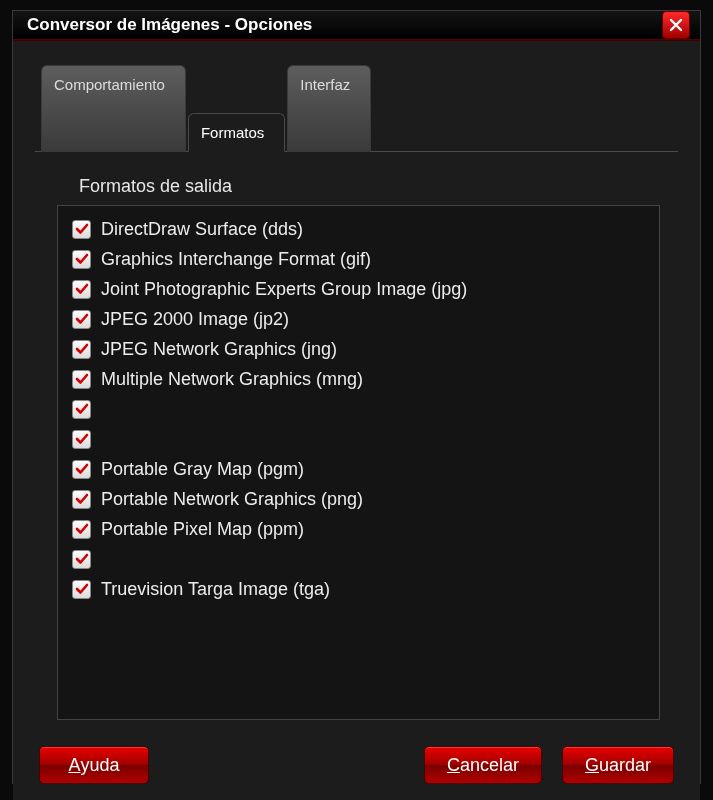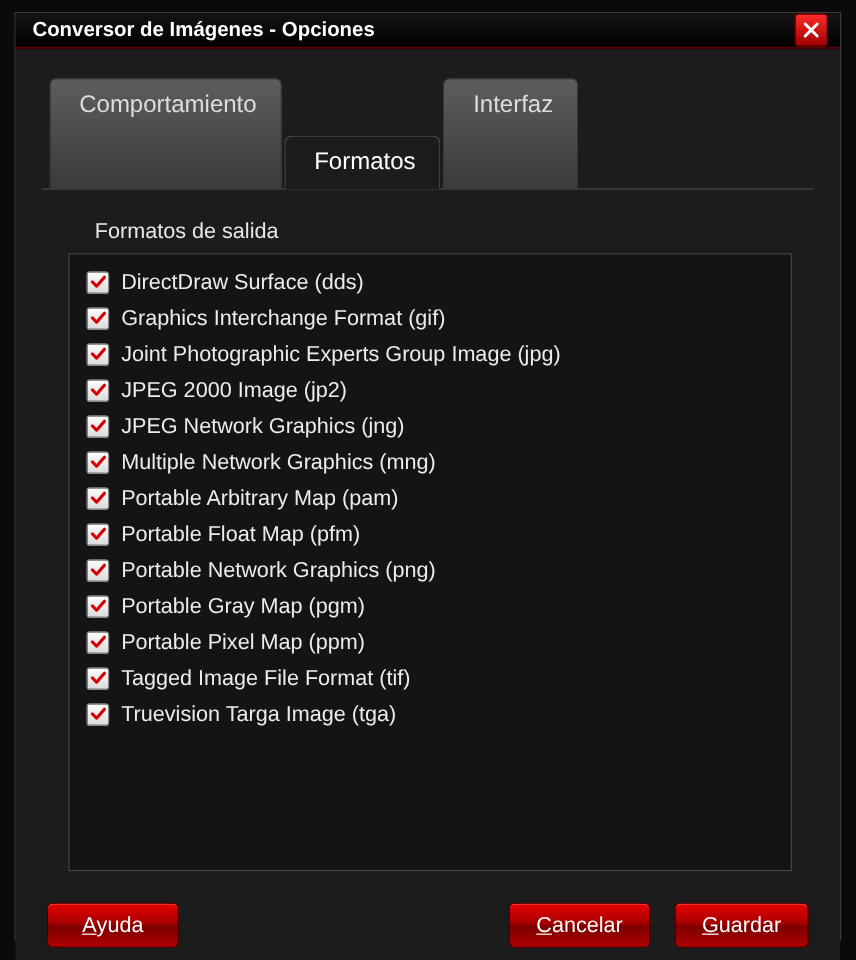--- a/index.html
+++ b/index.html
@@ -51,22 +51,22 @@
   border-top: 1px solid #400000;
   position: relative;
 }
 .tabs {
   display: flex;
   gap: 2px;
   margin-bottom: -1px;
   padding-left: 6px;
 }
 .tab {
-  padding: 10px 20px 10px 24px;
-  font-size: 20px;
+  padding: 10px 20px 10px 12px;
+  font-size: 15px;
   border: 1px solid #3a3a3a;
   border-bottom: none;
   border-radius: 6px 6px 0 0;
   cursor: pointer;
 }
 .tab.inactive {
   background: linear-gradient(#5d5d5d,#3a3a3a);
   color: #ddd;
 }
 .tab.active {
@@ -211,61 +211,58 @@
               </svg>
             </span>
             <span>Multiple Network Graphics (mng)</span>
           </div>
           <div class="row">
             <span class="cb">
               <svg viewBox="0 0 14 14">
                 <path d="M2 7 L5.5 10.5 L12 3" fill="none" stroke="#d40000" stroke-width="2.6" stroke-linecap="round" stroke-linejoin="round"></path>
               </svg>
             </span>
-            <span>Portable Arbitrary Map (pam)</span>
-          </div>
-          <div class="row">
-            <span class="cb">
-              <svg viewBox="0 0 14 14">
-                <path d="M2 7 L5.5 10.5 L12 3" fill="none" stroke="#d40000" stroke-width="2.6" stroke-linecap="round" stroke-linejoin="round"></path>
-              </svg>
-            </span>
-            <span>Portable Float Map (pfm)</span>
+          </div>
+          <div class="row">
+            <span class="cb">
+              <svg viewBox="0 0 14 14">
+                <path d="M2 7 L5.5 10.5 L12 3" fill="none" stroke="#d40000" stroke-width="2.6" stroke-linecap="round" stroke-linejoin="round"></path>
+              </svg>
+            </span>
+          </div>
+          <div class="row">
+            <span class="cb">
+              <svg viewBox="0 0 14 14">
+                <path d="M2 7 L5.5 10.5 L12 3" fill="none" stroke="#d40000" stroke-width="2.6" stroke-linecap="round" stroke-linejoin="round"></path>
+              </svg>
+            </span>
+            <span>Portable Gray Map (pgm)</span>
           </div>
           <div class="row">
             <span class="cb">
               <svg viewBox="0 0 14 14">
                 <path d="M2 7 L5.5 10.5 L12 3" fill="none" stroke="#d40000" stroke-width="2.6" stroke-linecap="round" stroke-linejoin="round"></path>
               </svg>
             </span>
             <span>Portable Network Graphics (png)</span>
           </div>
           <div class="row">
             <span class="cb">
               <svg viewBox="0 0 14 14">
                 <path d="M2 7 L5.5 10.5 L12 3" fill="none" stroke="#d40000" stroke-width="2.6" stroke-linecap="round" stroke-linejoin="round"></path>
               </svg>
             </span>
-            <span>Portable Gray Map (pgm)</span>
-          </div>
-          <div class="row">
-            <span class="cb">
-              <svg viewBox="0 0 14 14">
-                <path d="M2 7 L5.5 10.5 L12 3" fill="none" stroke="#d40000" stroke-width="2.6" stroke-linecap="round" stroke-linejoin="round"></path>
-              </svg>
-            </span>
             <span>Portable Pixel Map (ppm)</span>
           </div>
           <div class="row">
             <span class="cb">
               <svg viewBox="0 0 14 14">
                 <path d="M2 7 L5.5 10.5 L12 3" fill="none" stroke="#d40000" stroke-width="2.6" stroke-linecap="round" stroke-linejoin="round"></path>
               </svg>
             </span>
-            <span>Tagged Image File Format (tif)</span>
           </div>
           <div class="row">
             <span class="cb">
               <svg viewBox="0 0 14 14">
                 <path d="M2 7 L5.5 10.5 L12 3" fill="none" stroke="#d40000" stroke-width="2.6" stroke-linecap="round" stroke-linejoin="round"></path>
               </svg>
             </span>
             <span>Truevision Targa Image (tga)</span>
           </div>
         </div>

